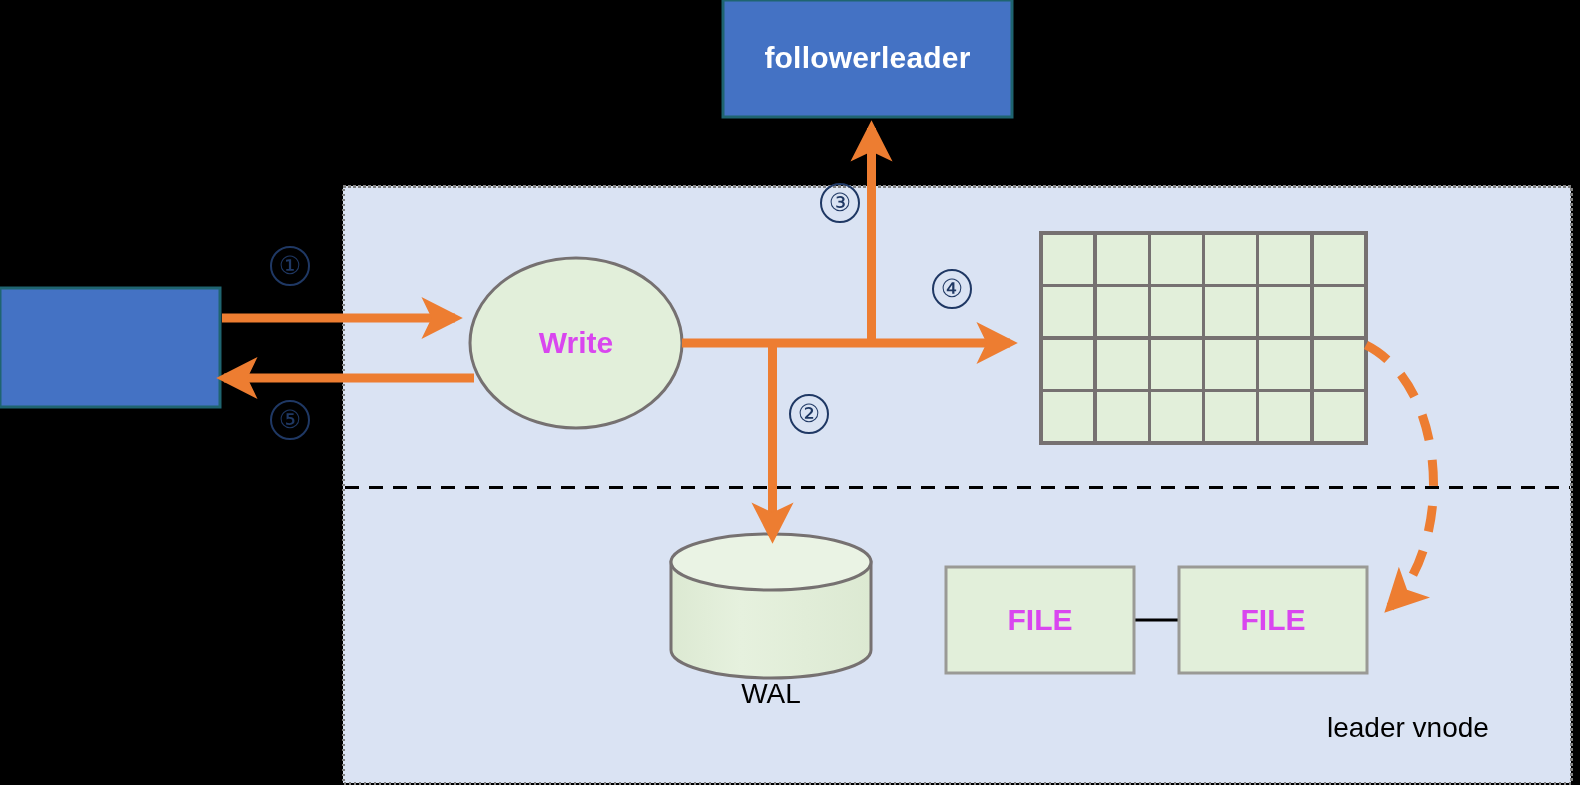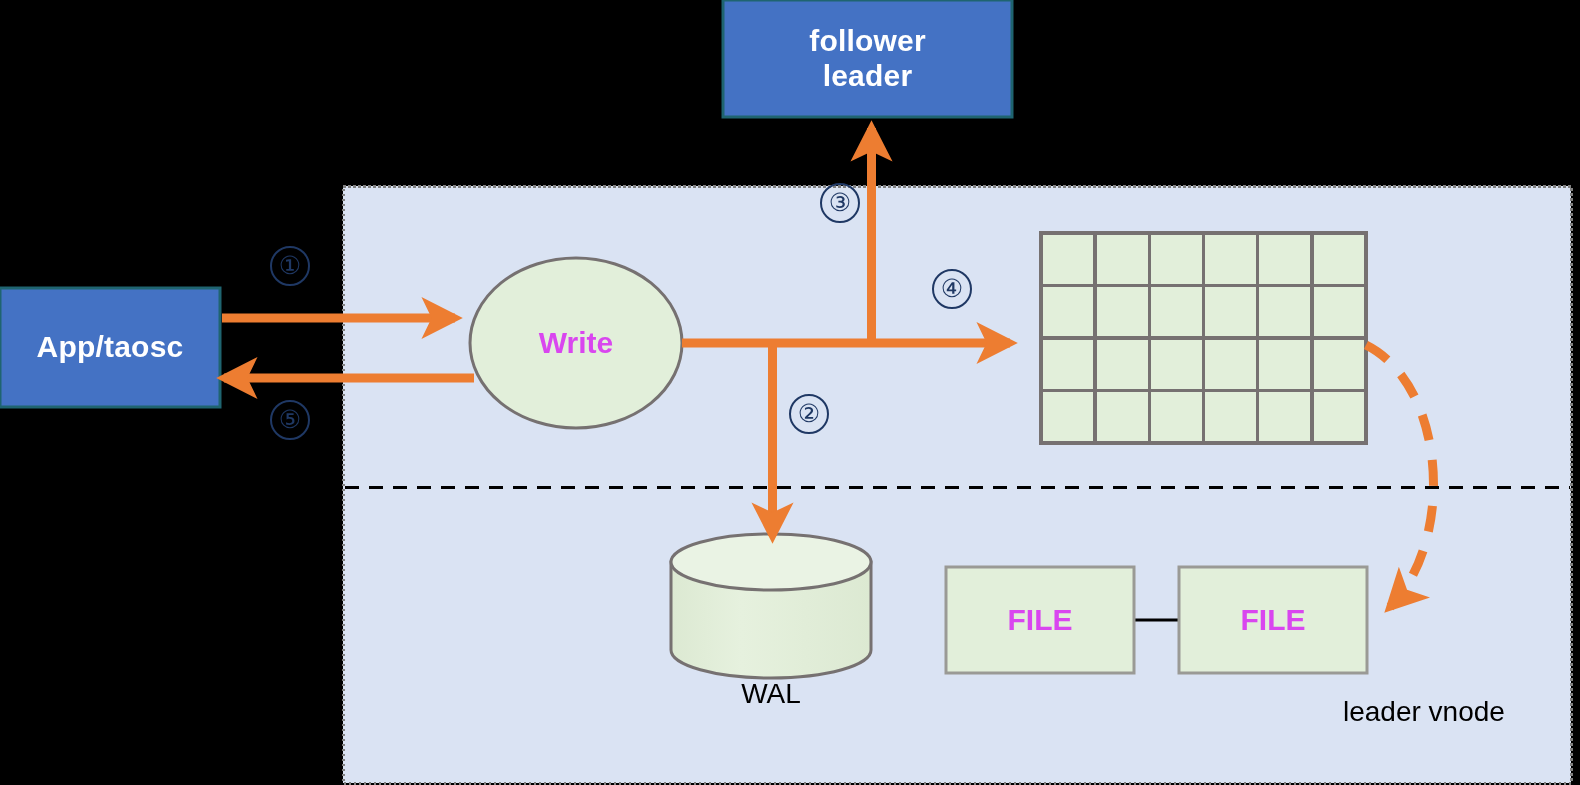--- a/index.html
+++ b/index.html
@@ -120,39 +120,38 @@
 
     <line x1="682" y1="343" x2="1010" y2="343" stroke="#ED7D31" stroke-width="9" marker-end="url(#arrowOrange)"></line>
 
     <line x1="772.5" y1="343" x2="772.5" y2="536" stroke="#ED7D31" stroke-width="9" marker-end="url(#arrowOrange)"></line>
 
     <line x1="871.5" y1="345" x2="871.5" y2="128" stroke="#ED7D31" stroke-width="9" marker-end="url(#arrowOrange)"></line>
 
     <path d="M 1366 345 C 1446 385, 1456 540, 1390 607" fill="none" stroke="#ED7D31" stroke-width="9" stroke-dasharray="26 20" stroke-linecap="butt" marker-end="url(#arrowOrangeDash)"></path>
   </svg>
 
-  <div class="node-label blue-box-label" style="left:0px; top:288px; width:220px; height:119px;">App/taosc</div>
 
-  <div class="node-label blue-box-label" style="left:723px; top:0px; width:289px; height:117px; flex-direction:column;">
+  <div class="node-label blue-box-label" style="left:723px; top:0px; width:289px; height:117px; flex-direction:row;">
     <span>follower</span>
     <span>leader</span>
   </div>
 
   <div class="node-label green-label" style="left:470px; top:258px; width:212px; height:170px;">Write</div>
 
   <div class="node-label green-label" style="left:946px; top:567px; width:188px; height:106px;">FILE</div>
 
   <div class="node-label green-label" style="left:1179px; top:567px; width:188px; height:106px;">FILE</div>
 
   <div class="node-label plain-label" style="left:671px; top:674px; width:200px; height:40px;">WAL</div>
 
 
 
 
-  <div class="node-label plain-label" style="left:1327px; top:692px; width:230px; height:40px; justify-content:flex-start;margin-left:16px;">leader vnode</div>
+  <div class="node-label plain-label" style="left:1327px; top:708px; width:230px; height:40px; justify-content:flex-start;">leader vnode</div>
 
   <div class="step-badge" style="left:270px; top:246px;">①</div>
 
   <div class="step-badge" style="left:270px; top:400px;">⑤</div>
 
   <div class="step-badge" style="left:820px; top:183px;">③</div>
 
   <div class="step-badge" style="left:789px; top:394px;">②</div>
 
   <div class="step-badge" style="left:932px; top:269px;">④</div>

